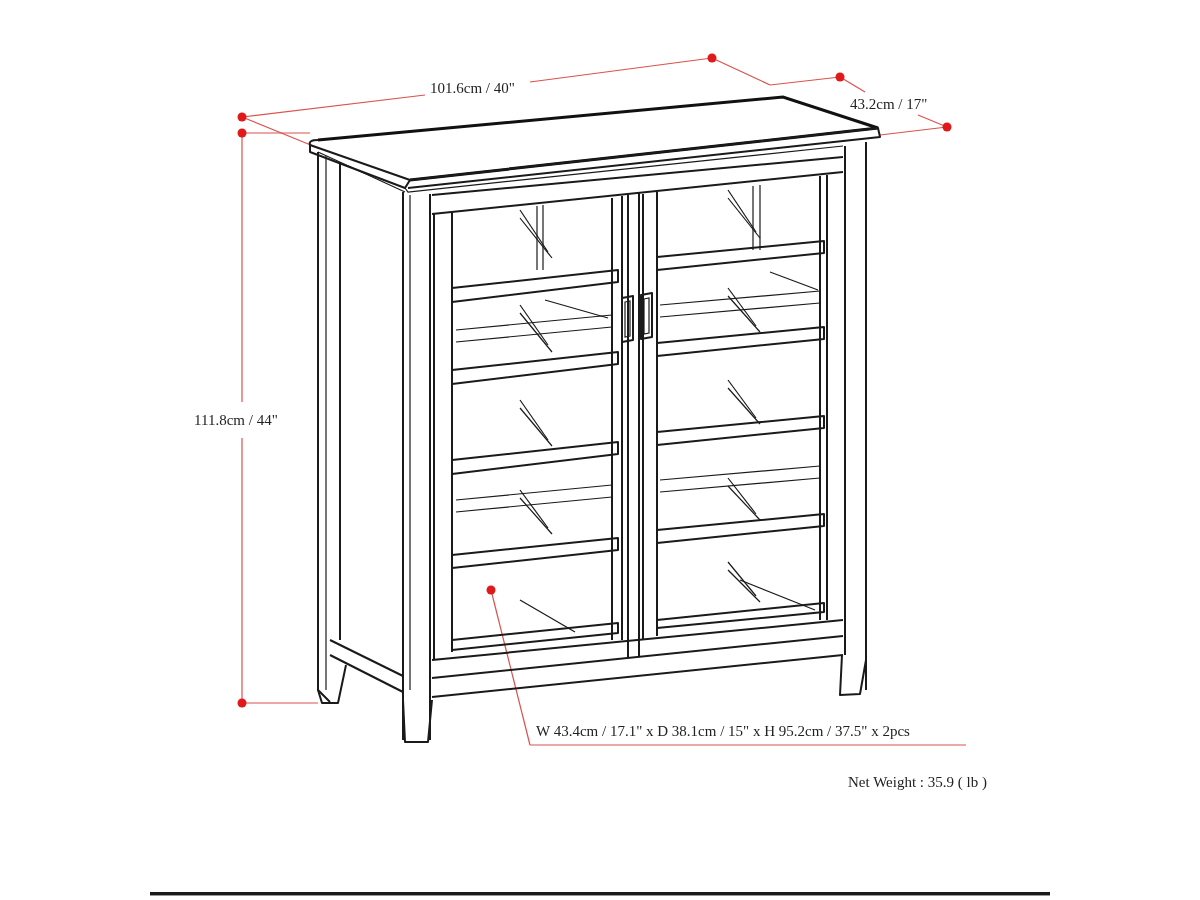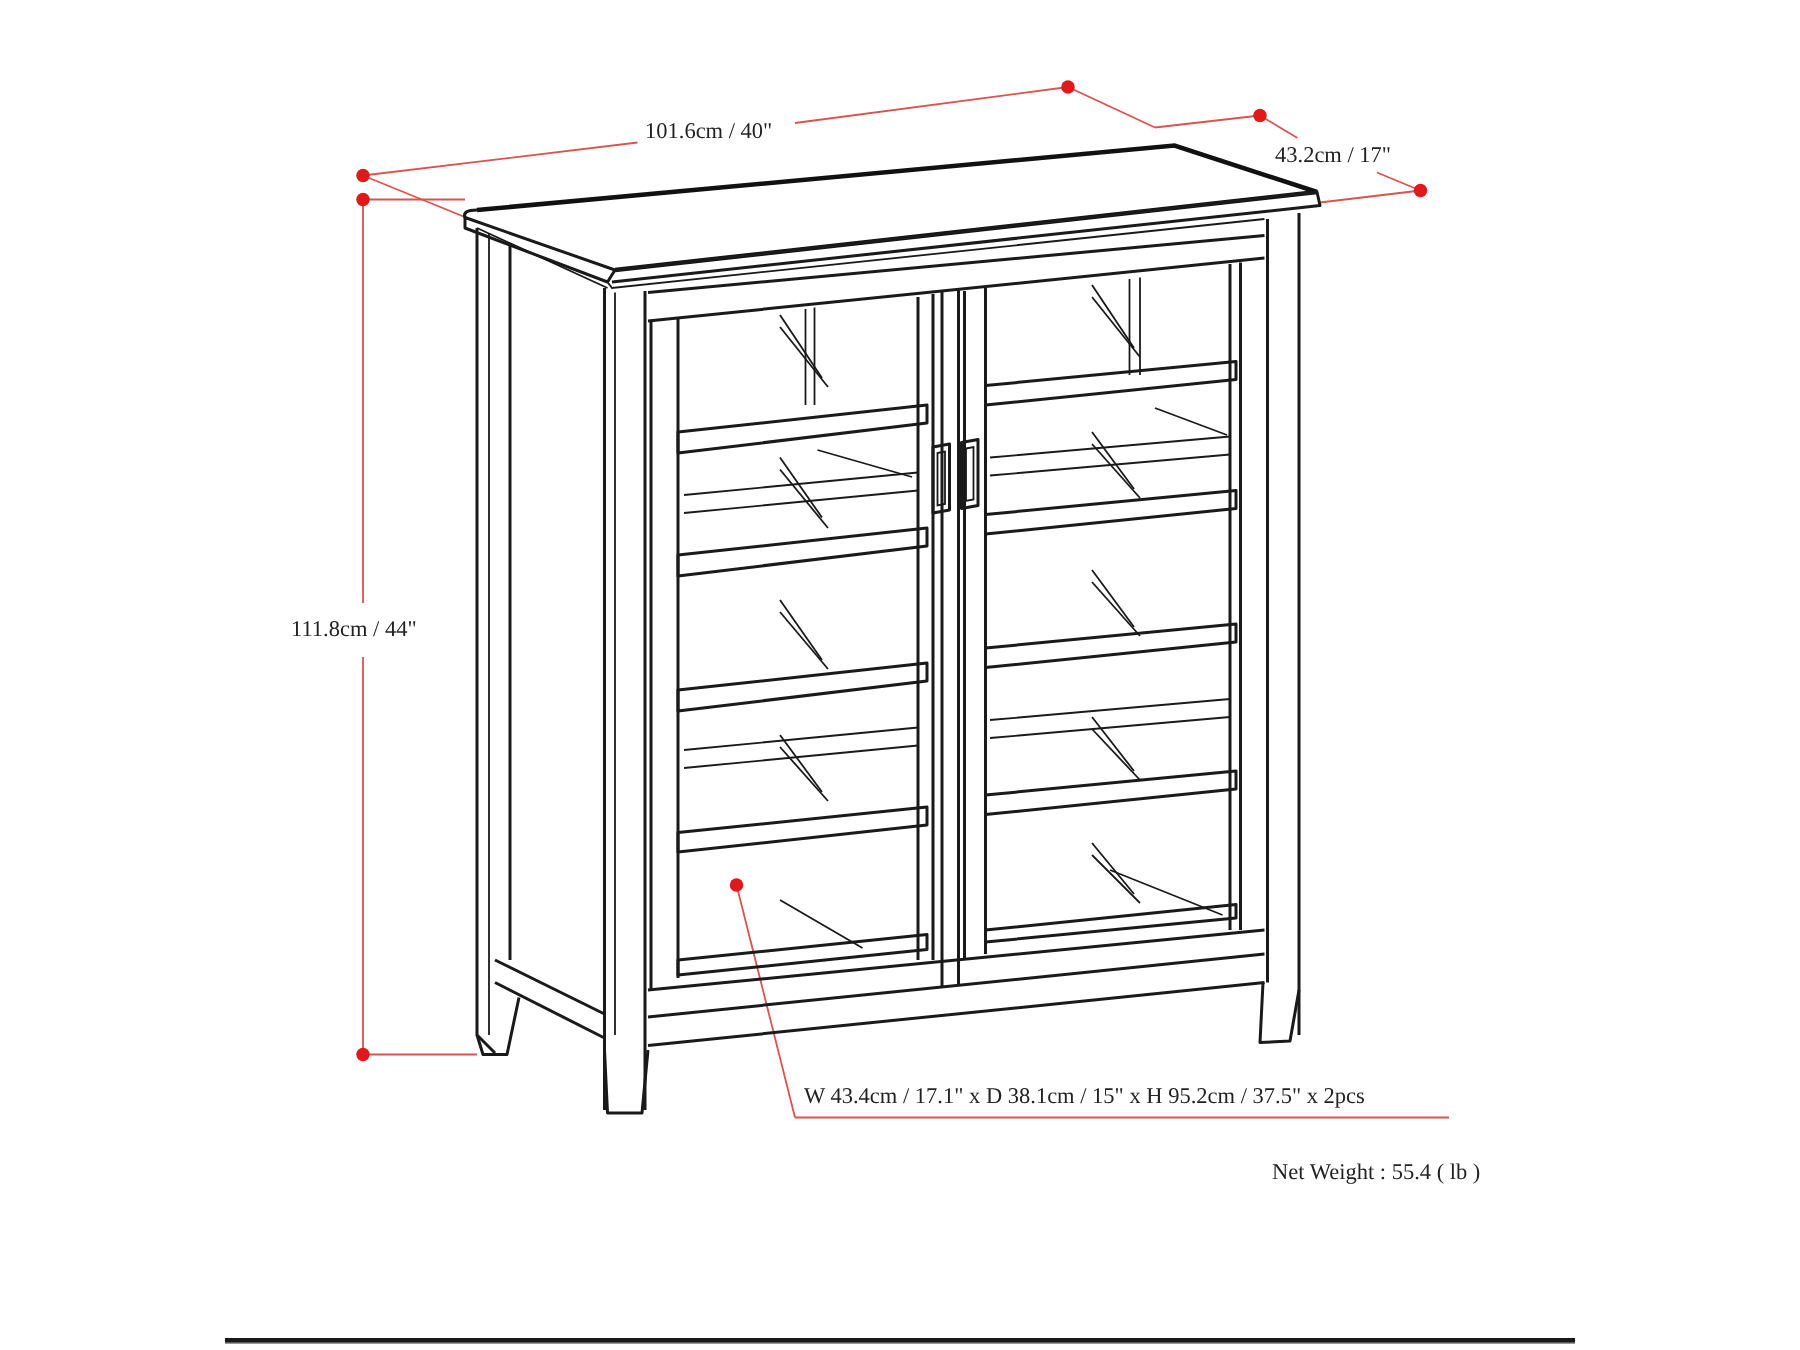--- a/index.html
+++ b/index.html
@@ -162,15 +162,15 @@
     <path class="ink1" d="M625 302 L630 301 L630 336 L625 337 Z"></path>
     <path class="ink" d="M641 295 L652 293 L652 337 L641 339 Z"></path>
     <path class="ink1" d="M644 299 L649 298 L649 333 L644 334 Z"></path>
   </g>
 </svg>
 
 <div class="lbl" style="left:430px; top:79px;">101.6cm / 40"</div>
 <div class="lbl" style="left:850px; top:95px;">43.2cm / 17"</div>
 <div class="lbl" style="left:194px; top:411px;">111.8cm / 44"</div>
 <div class="lbl" style="left:536px; top:722px;">W 43.4cm / 17.1" x D 38.1cm / 15" x H 95.2cm / 37.5" x 2pcs</div>
-<div class="lbl" style="left:848px; top:773px;">Net Weight :  55.4 ( lb )</div>
+<div class="lbl" style="left:848px; top:773px;">Net Weight :  35.9 ( lb )</div>
 
 <div class="footer-rule"></div>
 
 </body></html>

